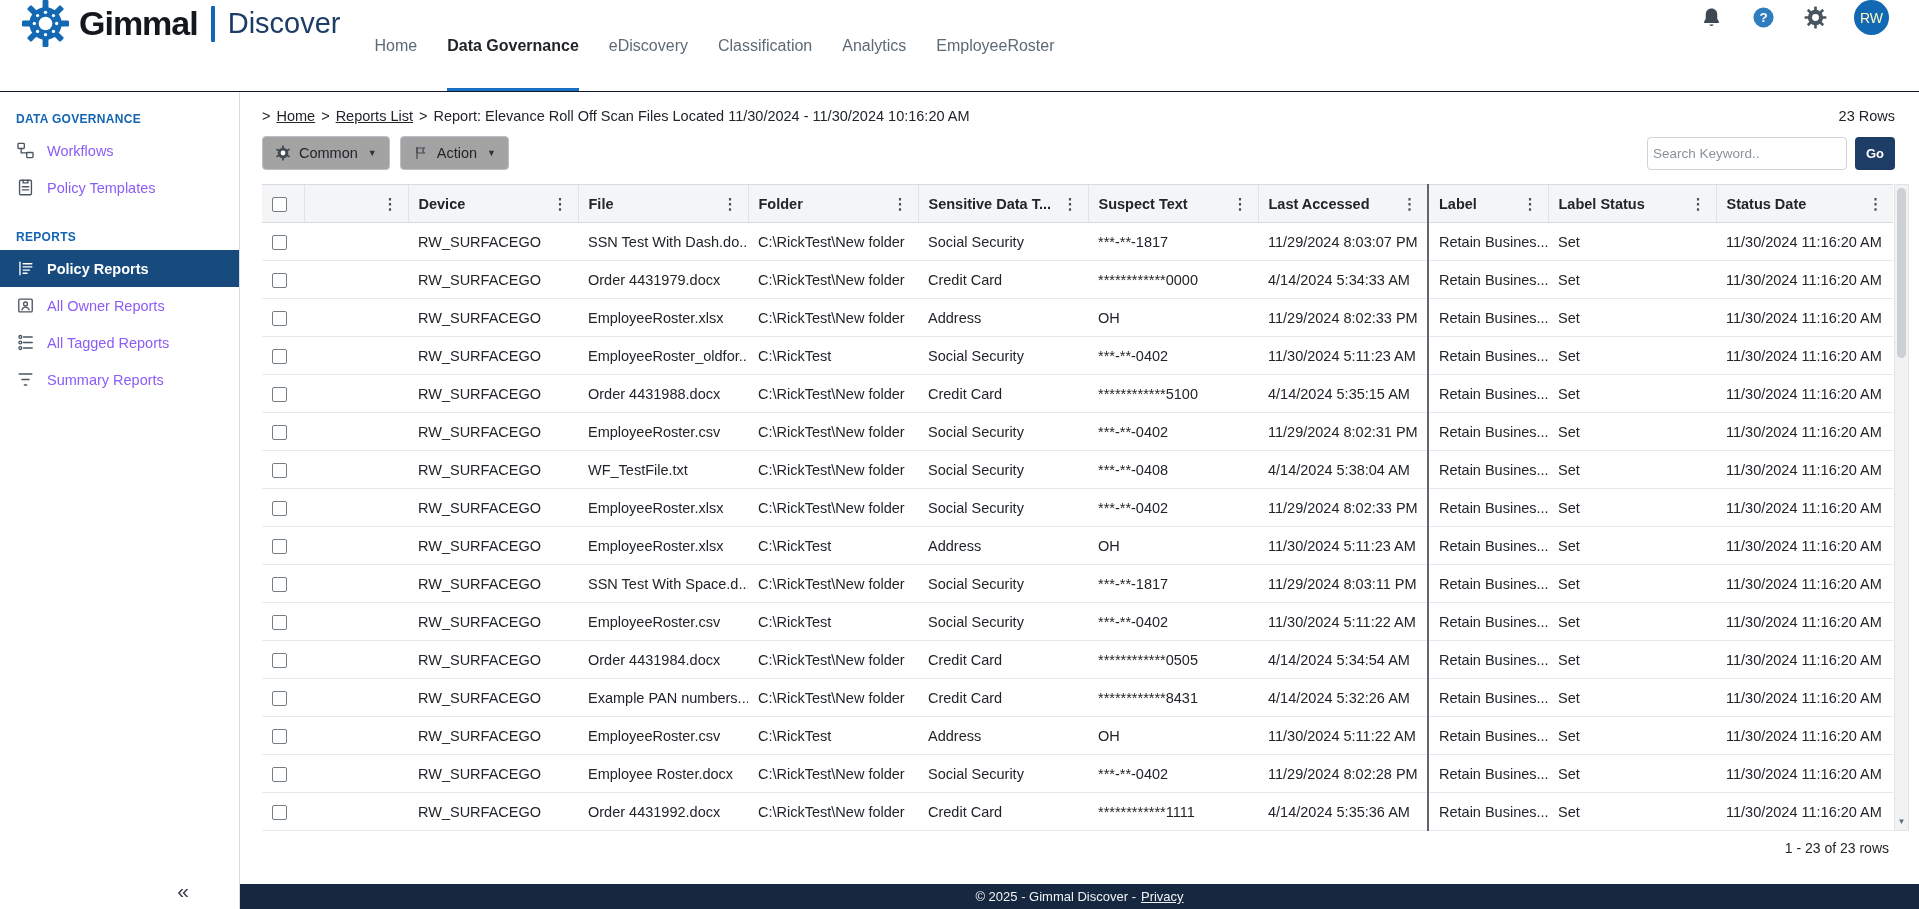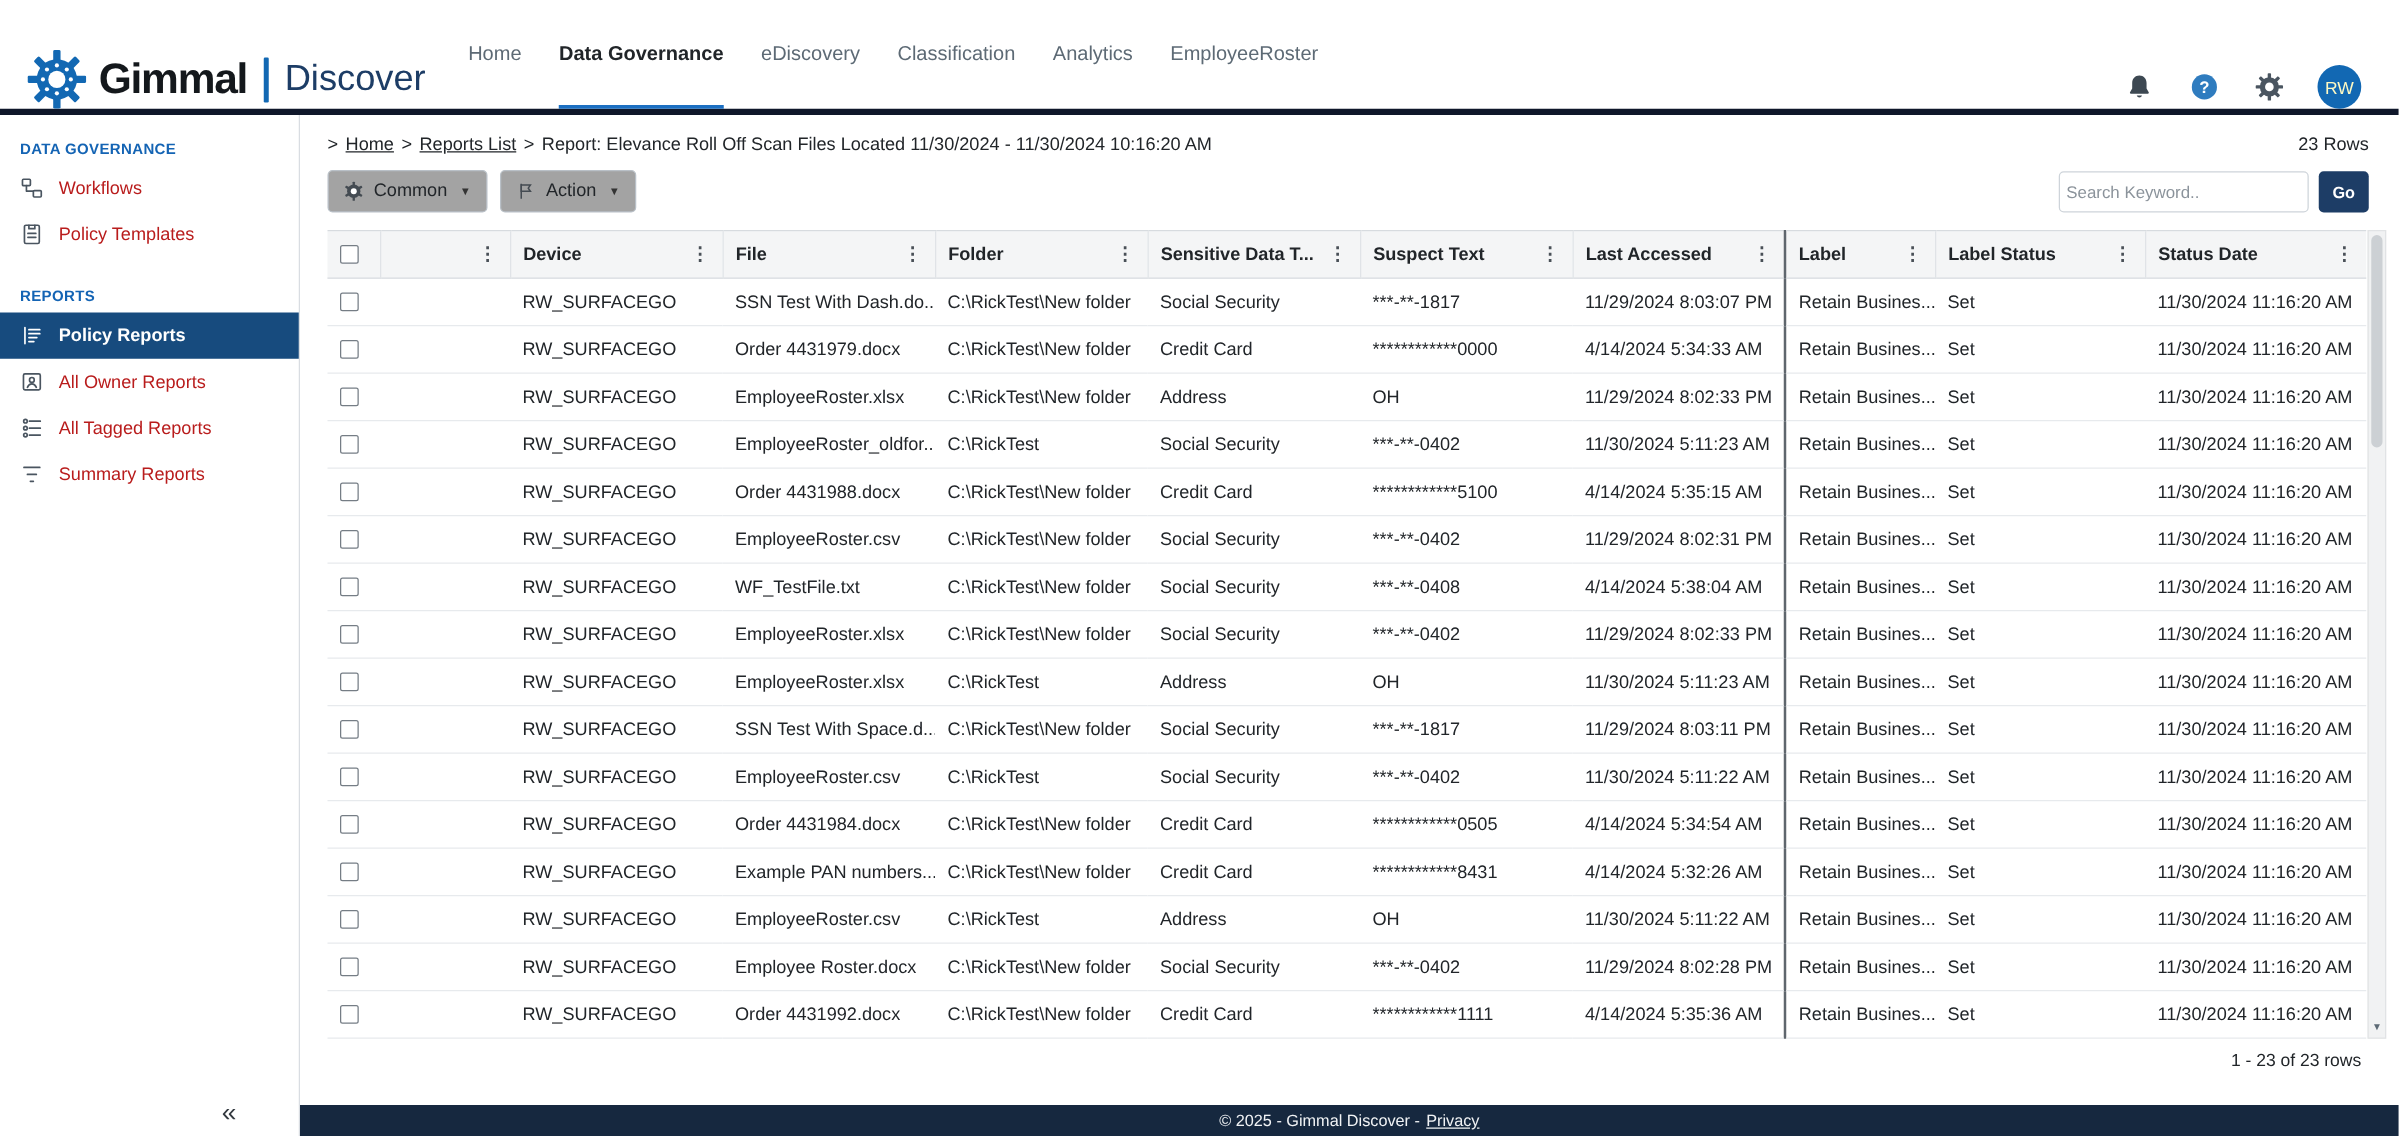--- a/index.html
+++ b/index.html
@@ -1,43 +1,43 @@
 <!DOCTYPE html>
 <html><head>
 <meta charset="utf-8">
 <style>
   * { box-sizing: border-box; margin: 0; padding: 0; }
   html, body { width: 1919px; height: 909px; overflow: hidden; background: #fff;
     font-family: "Liberation Sans", sans-serif; color: #212529; }
   body { display: flex; flex-direction: column; }
 
   
-  .topbar { height: 92px; flex: 0 0 92px; display: flex; align-items: flex-end;
-    padding: 0 30px 0 22px; border-bottom: 5px solid #0f172a; background: #fff; }
+  .topbar { height: 92px; flex: 0 0 92px; display: flex; align-items: flex-start;
+    padding: 0 30px 0 22px; border-bottom: 1px solid #0f172a; background: #fff; }
   .brand { display: flex; align-items: center; }
   .logo-gear { width: 47px; height: 47px; }
   .brand-name { font-size: 34px; font-weight: bold; color: #14181c; letter-spacing: -1px; margin-left: 10px; }
   .brand-sep { width: 4px; height: 36px; background: #1268b3; margin: 0 13px; border-radius: 1px; }
   .brand-product { font-size: 29px; font-weight: 500; color: #1d3d66; }
   .topnav { display: flex; align-items: center; gap: 30px; margin-left: 34px; height: 100%; }
   .nav-item { font-size: 16px; color: #5d6a75; cursor: pointer; height: 100%;
     display: flex; align-items: center; border-bottom: 3px solid transparent; padding-top: 3px; }
   .nav-item.active { color: #212529; font-weight: bold; border-bottom-color: #1b6fc2; }
   .top-actions { margin-left: auto; display: flex; align-items: center; gap: 26px; }
   .icon-btn { width: 26px; height: 26px; display: flex; align-items: center; justify-content: center; cursor: pointer; }
   .icon-btn svg { width: 23px; height: 23px; }
   .avatar { width: 35px; height: 35px; border-radius: 50%; background: #1268b3; color: #fef9c3;
     display: flex; align-items: center; justify-content: center; font-size: 14px; font-weight: normal; cursor: pointer; }
 
   
   .shell { flex: 1; display: flex; min-height: 0; }
   .sidebar { width: 240px; flex: 0 0 240px; border-right: 1px solid #d9dde2; position: relative; padding-top: 12px; background: #fff; }
   .side-title { font-size: 12px; font-weight: bold; color: #1464b4; padding: 8px 16px 6px; letter-spacing: .3px; }
   .side-item { display: flex; align-items: center; gap: 12px; height: 37px; padding: 0 16px;
-    font-size: 14.5px; color: #b91c1c; cursor: pointer; }
+    font-size: 14.5px; color: #8b5cf6; cursor: pointer; }
   .side-item .s-ico { width: 19px; height: 19px; color: #4a5560; flex: 0 0 19px; display: flex; }
   .side-item .s-ico svg { width: 19px; height: 19px; stroke: currentColor; fill: none; stroke-width: 1.7; stroke-linecap: round; stroke-linejoin: round; }
   .side-item.active { background: #174b7e; color: #fff; font-weight: bold; }
   .side-item.active .s-ico { color: #fff; }
   .side-gap { height: 16px; }
   .collapse-btn { position: absolute; bottom: 6px; right: 50px; font-size: 21px; color: #343a40; cursor: pointer; }
 
   
   .main-col { flex: 1; display: flex; flex-direction: column; min-width: 0; }
   .content { flex: 1; padding: 16px 10px 0 22px; min-height: 0; }

